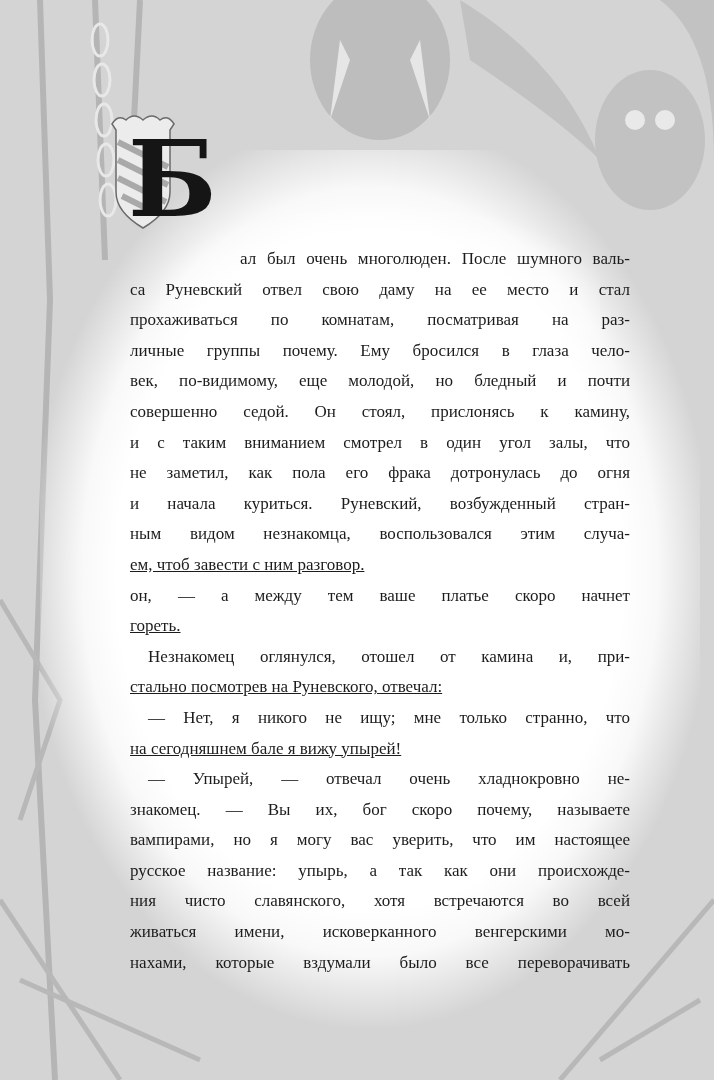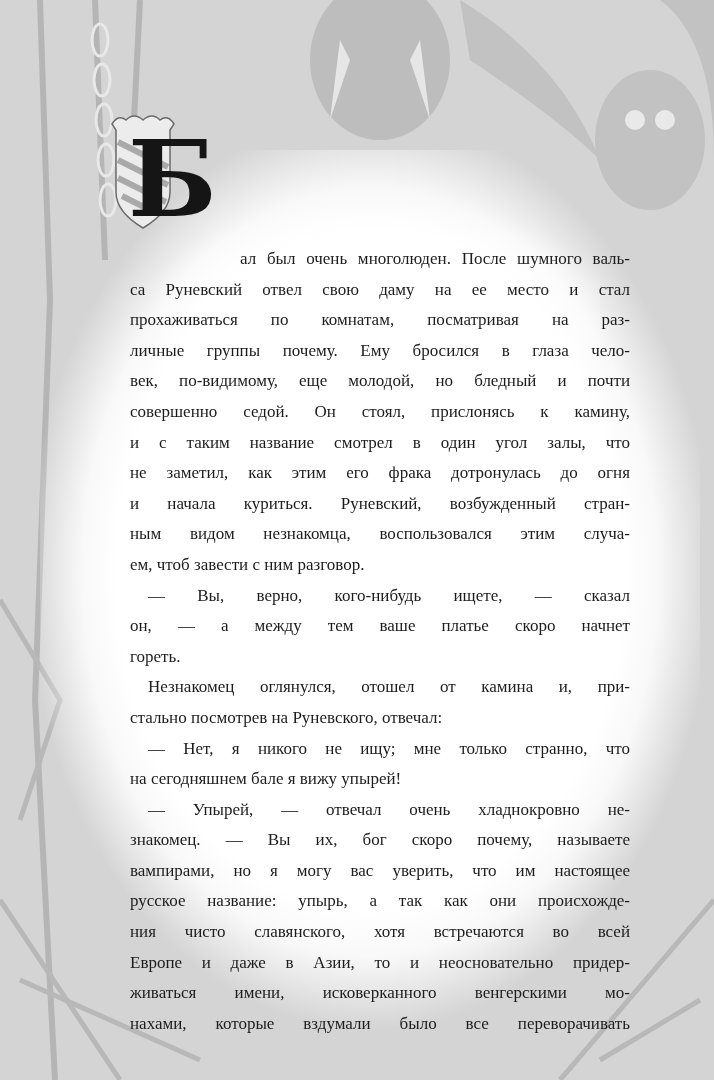--- a/index.html
+++ b/index.html
@@ -25,21 +25,21 @@
     position: absolute; left: 160px; top: 180px; width: 440px; height: 200px;
     background: radial-gradient(ellipse 55% 60% at 50% 70%, #ffffff 0%, #ffffff 55%, rgba(255,255,255,0) 100%);
   }
   .text-block {
     position: absolute; left: 122px; top: 244px; width: 500px;
     font-size: 17px; line-height: 30.6px;
     text-align: justify;
     margin-left: 8px;
   }
   .line { display: block; white-space: nowrap; text-align-last: justify; height: 30.6px; }
-  .line.last { text-align-last: left; }
+  .line.last { text-align-last: left; text-decoration: underline; }
   .line.indent { padding-left: 18px; }
   .dropcap {
     position: absolute; left: 108px; top: 112px; width: 70px; height: 120px;
   }
   .dropcap .letter {
     position: absolute; left: 20px; top: 18px;
     font-family: "DejaVu Serif", serif; font-weight: bold;
     font-size: 104px; line-height: 100px; color: #151515;
   }
   .line.first { padding-left: 110px; }
@@ -106,34 +106,32 @@
     <span class="letter">Б</span>
   </div>
 
   <div class="text-block">
     <span class="line first">ал был очень многолюден. После шумного валь-</span>
     <span class="line">са Руневский отвел свою даму на ее место и стал</span>
     <span class="line">прохаживаться по комнатам, посматривая на раз-</span>
     <span class="line">личные группы почему. Ему бросился в глаза чело-</span>
     <span class="line">век, по-видимому, еще молодой, но бледный и почти</span>
     <span class="line">совершенно седой. Он стоял, прислонясь к камину,</span>
-    <span class="line">и с таким название смотрел в один угол залы, что</span>
-    <span class="line">не заметил, как этим его фрака дотронулась до огня</span>
+    <span class="line">и с таким вниманием смотрел в один угол залы, что</span>
+    <span class="line">не заметил, как пола его фрака дотронулась до огня</span>
     <span class="line">и начала куриться. Руневский, возбужденный стран-</span>
     <span class="line">ным видом незнакомца, воспользовался этим случа-</span>
     <span class="line last">ем, чтоб завести с ним разговор.</span>
-    <span class="line indent">— Вы, верно, кого-нибудь ищете, — сказал</span>
     <span class="line">он, — а между тем ваше платье скоро начнет</span>
     <span class="line last">гореть.</span>
     <span class="line indent">Незнакомец оглянулся, отошел от камина и, при-</span>
     <span class="line last">стально посмотрев на Руневского, отвечал:</span>
     <span class="line indent">— Нет, я никого не ищу; мне только странно, что</span>
     <span class="line last">на сегодняшнем бале я вижу упырей!</span>
     <span class="line indent">— Упырей, — отвечал очень хладнокровно не-</span>
     <span class="line">знакомец. — Вы их, бог скоро почему, называете</span>
     <span class="line">вампирами, но я могу вас уверить, что им настоящее</span>
     <span class="line">русское название: упырь, а так как они происхожде-</span>
     <span class="line">ния чисто славянского, хотя встречаются во всей</span>
-    <span class="line">Европе и даже в Азии, то и неосновательно придер-</span>
     <span class="line">живаться имени, исковерканного венгерскими мо-</span>
     <span class="line">нахами, которые вздумали было все переворачивать</span>
   </div>
 </div>
 
 </body></html>

